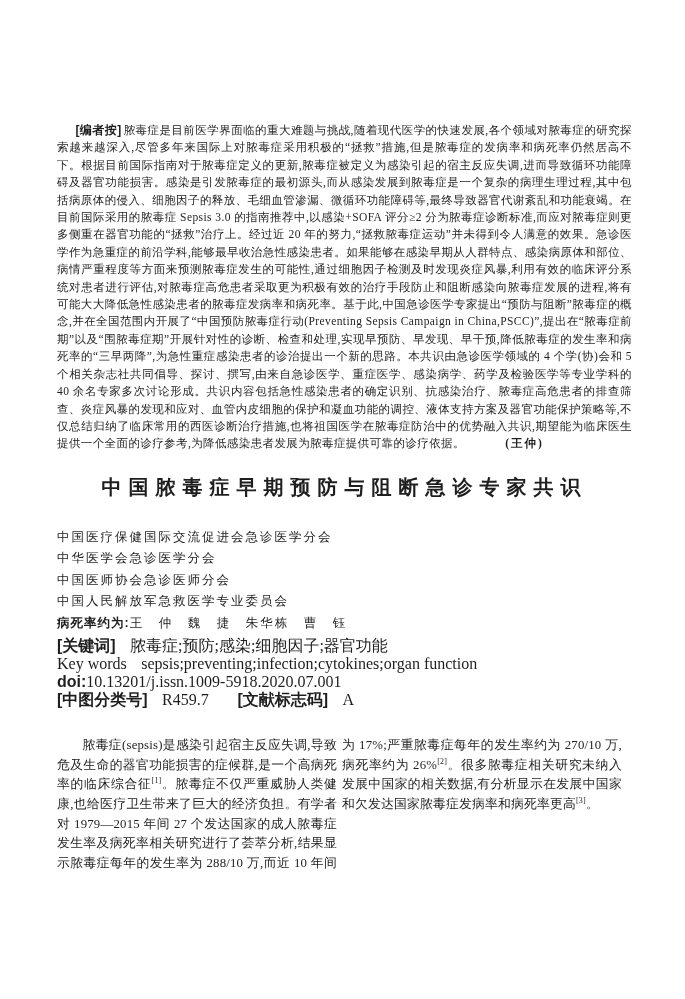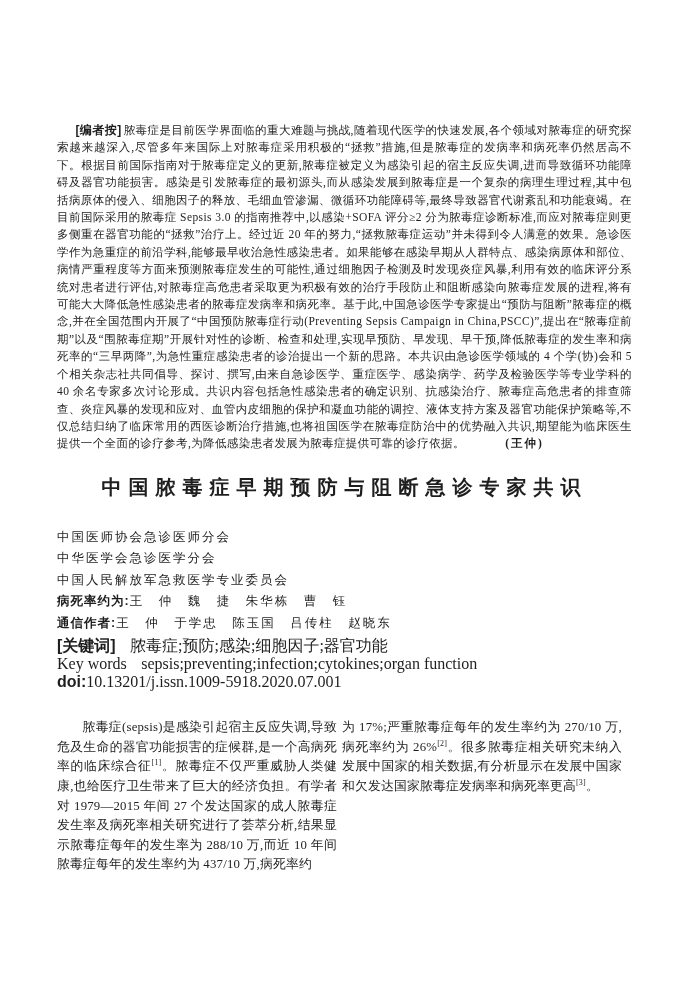--- a/index.html
+++ b/index.html
@@ -99,36 +99,37 @@
 
 <div class="page">
 
   <section class="editor-note">
     <p><b class="note-label">[编者按]</b><span>脓毒症是目前医学界面临的重大难题与挑战,随着现代医学的快速发展,各个领域对脓毒症的研究探索越来越深入,尽管多年来国际上对脓毒症采用积极的“拯救”措施,但是脓毒症的发病率和病死率仍然居高不下。根据目前国际指南对于脓毒症定义的更新,脓毒症被定义为感染引起的宿主反应失调,进而导致循环功能障碍及器官功能损害。感染是引发脓毒症的最初源头,而从感染发展到脓毒症是一个复杂的病理生理过程,其中包括病原体的侵入、细胞因子的释放、毛细血管渗漏、微循环功能障碍等,最终导致器官代谢紊乱和功能衰竭。在目前国际采用的脓毒症 Sepsis 3.0 的指南推荐中,以感染+SOFA 评分≥2 分为脓毒症诊断标准,而应对脓毒症则更多侧重在器官功能的“拯救”治疗上。经过近 20 年的努力,“拯救脓毒症运动”并未得到令人满意的效果。急诊医学作为急重症的前沿学科,能够最早收治急性感染患者。如果能够在感染早期从人群特点、感染病原体和部位、病情严重程度等方面来预测脓毒症发生的可能性,通过细胞因子检测及时发现炎症风暴,利用有效的临床评分系统对患者进行评估,对脓毒症高危患者采取更为积极有效的治疗手段防止和阻断感染向脓毒症发展的进程,将有可能大大降低急性感染患者的脓毒症发病率和病死率。基于此,中国急诊医学专家提出“预防与阻断”脓毒症的概念,并在全国范围内开展了“中国预防脓毒症行动(Preventing Sepsis Campaign in China,PSCC)”,提出在“脓毒症前期”以及“围脓毒症期”开展针对性的诊断、检查和处理,实现早预防、早发现、早干预,降低脓毒症的发生率和病死率的“三早两降”,为急性重症感染患者的诊治提出一个新的思路。本共识由急诊医学领域的 4 个学(协)会和 5 个相关杂志社共同倡导、探讨、撰写,由来自急诊医学、重症医学、感染病学、药学及检验医学等专业学科的 40 余名专家多次讨论形成。共识内容包括急性感染患者的确定识别、抗感染治疗、脓毒症高危患者的排查筛查、炎症风暴的发现和应对、血管内皮细胞的保护和凝血功能的调控、液体支持方案及器官功能保护策略等,不仅总结归纳了临床常用的西医诊断治疗措施,也将祖国医学在脓毒症防治中的优势融入共识,期望能为临床医生提供一个全面的诊疗参考,为降低感染患者发展为脓毒症提供可靠的诊疗依据。</span><b class="note-signature">(王仲)</b></p>
   </section>
 
   <h1 class="title">中国脓毒症早期预防与阻断急诊专家共识</h1>
 
   <div class="orgs">
+    <div>中国医疗保健国际交流促进会急诊医学分会</div>
+    <div>中华医学会急诊医学分会</div>
     <div>中国医师协会急诊医师分会</div>
-    <div>中华医学会急诊医学分会</div>
     <div>中国人民解放军急救医学专业委员会</div>
 
     <div class="author-line"><b>病死率约为:</b><span>王　仲　魏　捷　朱华栋　曹　钰</span></div>
 
-    <div class="author-line"><b>通信作者:</b><span>王　仲　于学忠　陈玉国　吕传柱　赵晓东</span></div>
   </div>
 
   <div class="meta">
     <div><b class="gap">[关键词]</b><span>脓毒症;预防;感染;细胞因子;器官功能</span></div>
 
     <div class="en"><span class="gap">Key words</span><span>sepsis;preventing;infection;cytokines;organ function</span></div>
 
     <div class="en"><b>doi:</b><span>10.13201/j.issn.1009-5918.2020.07.001</span></div>
 
+    <div><b class="gap">[中图分类号]</b><span>R459.7</span><b class="gap2 gap">[文献标志码]</b><span>A</span></div>
   </div>
 
   <div class="columns">
     <div class="col">
       <p class="indent"><span>脓毒症(sepsis)是感染引起宿主反应失调,导致危及生命的器官功能损害的症候群,是一个高病死率的临床综合征</span><sup>[1]</sup><span>。脓毒症不仅严重威胁人类健康,也给医疗卫生带来了巨大的经济负担。有学者对 1979—2015 年间 27 个发达国家的成人脓毒症发生率及病死率相关研究进行了荟萃分析,结果显示脓毒症每年的发生率为 288/10 万,而近 10 年间脓毒症每年的发生率约为 437/10 万,病死率约</span></p>
     </div>
     <div class="col">
       <p><span>为 17%;严重脓毒症每年的发生率约为 270/10 万,病死率约为 26%</span><sup>[2]</sup><span>。很多脓毒症相关研究未纳入发展中国家的相关数据,有分析显示在发展中国家和欠发达国家脓毒症发病率和病死率更高</span><sup>[3]</sup><span>。</span></p>
     </div>
   </div>

